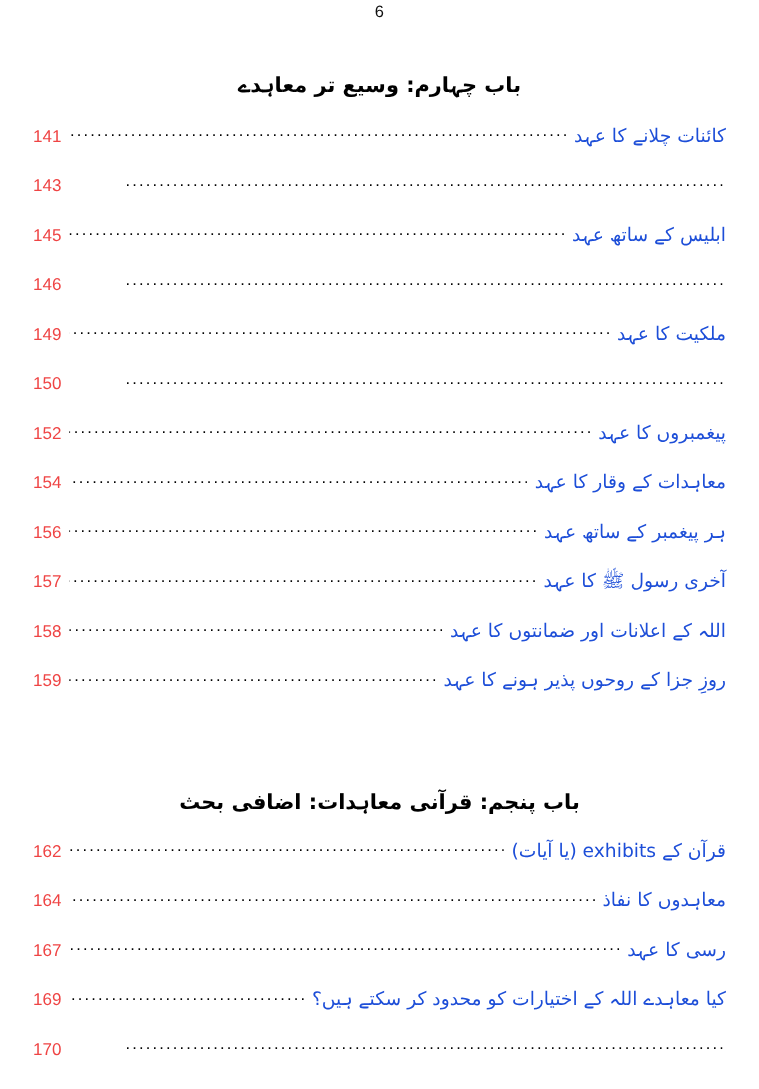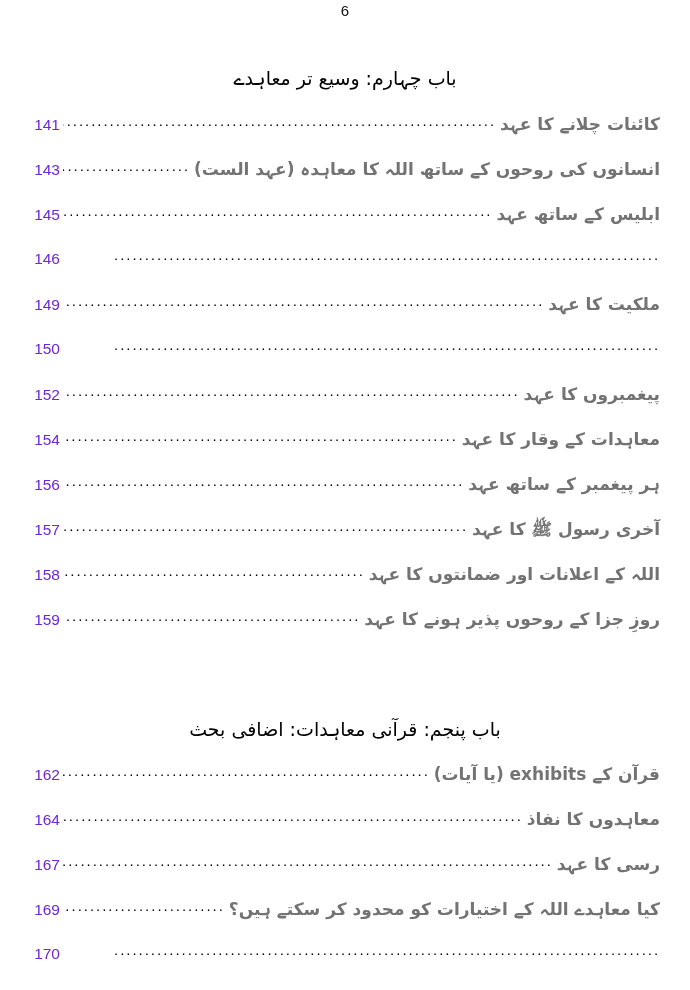--- a/index.html
+++ b/index.html
@@ -49,21 +49,21 @@
     padding: 0 30px 0 30px;
     box-sizing: border-box;
   }
 
   
   .chapter-heading {
     text-align: center;
     direction: rtl;
     font-family: "DejaVu Sans", "Liberation Sans", sans-serif;
     font-size: 19px;
-    font-weight: 400;
+    font-weight: 700;
     line-height: 1.5;
     color: #000;
     margin: 12px;
     padding: 0;
     white-space: nowrap;
   }
   .chapter-heading.first { margin-top: 16px; margin-bottom: 20px; }
   .chapter-heading.second { margin-top: 62px; margin-bottom: 20px; }
 
   
@@ -78,24 +78,24 @@
     align-items: baseline;
     direction: rtl;
     width: 100%;
     height: 45px;
     box-sizing: border-box;
   }
   .toc-title {
     flex: 0 1 auto;
     font-family: "DejaVu Sans", "Liberation Sans", sans-serif;
     font-size: 17px;
-    font-weight: 700;
+    font-weight: 400;
     line-height: 1.35;
     white-space: nowrap;
-    color: #737373;
+    color: #1d4ed8;
     padding-left: 4px;
   }
   .toc-leader {
     flex: 1 1 auto;
     position: relative;
     height: 1em;
     overflow: hidden;
     margin: 0 3px;
   }
   .toc-leader::after {
@@ -109,23 +109,23 @@
     letter-spacing: -1.1px;
     color: #000;
     direction: ltr;
   }
   .toc-page {
     flex: 0 0 auto;
     direction: ltr;
     font-family: "Liberation Sans", sans-serif;
     font-size: 15.5px;
     font-weight: 400;
-    color: #6d28d9;
+    color: #ef4444;
     min-width: 30px;
-    text-align: right;
+    text-align: left;
     unicode-bidi: embed;
   }
 </style>
 </head>
 <body>
 
 <div class="page">
 
   <div class="folio">6</div>
 
@@ -133,21 +133,20 @@
 
     <h2 class="chapter-heading first">باب چہارم: وسیع تر معاہدے</h2>
 
     <ul class="toc-list">
       <li class="toc-row">
         <span class="toc-title">کائنات چلانے کا عہد</span>
         <span class="toc-leader"></span>
         <span class="toc-page">141</span>
       </li>
       <li class="toc-row">
-        <span class="toc-title">انسانوں کی روحوں کے ساتھ اللہ کا معاہدہ (عہد الست)</span>
         <span class="toc-leader"></span>
         <span class="toc-page">143</span>
       </li>
       <li class="toc-row">
         <span class="toc-title">ابلیس کے ساتھ عہد</span>
         <span class="toc-leader"></span>
         <span class="toc-page">145</span>
       </li>
       <li class="toc-row">
         <span class="toc-leader"></span>

